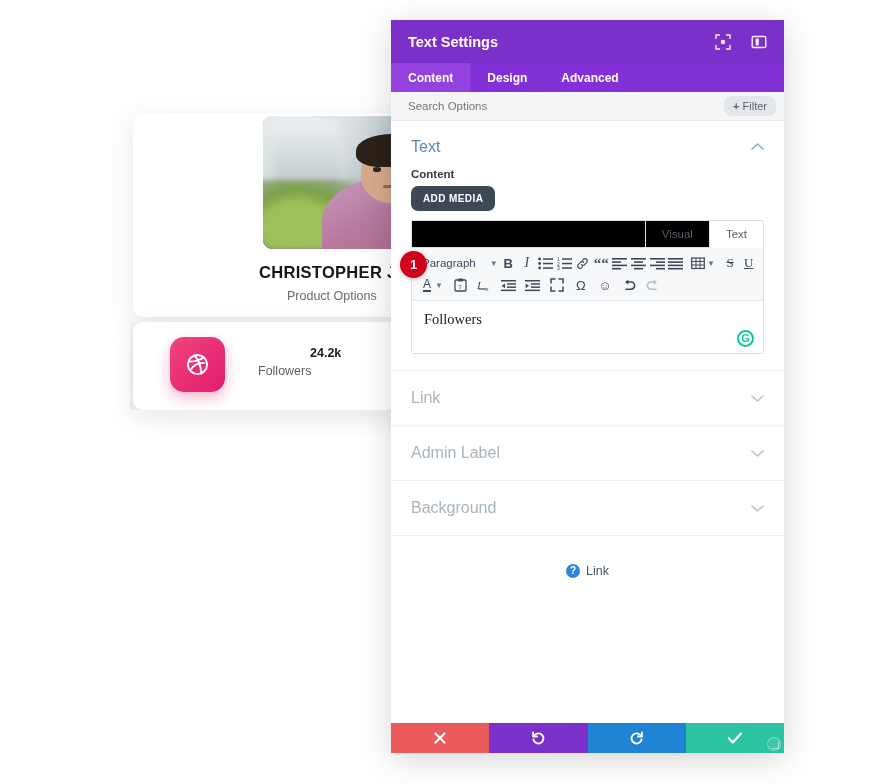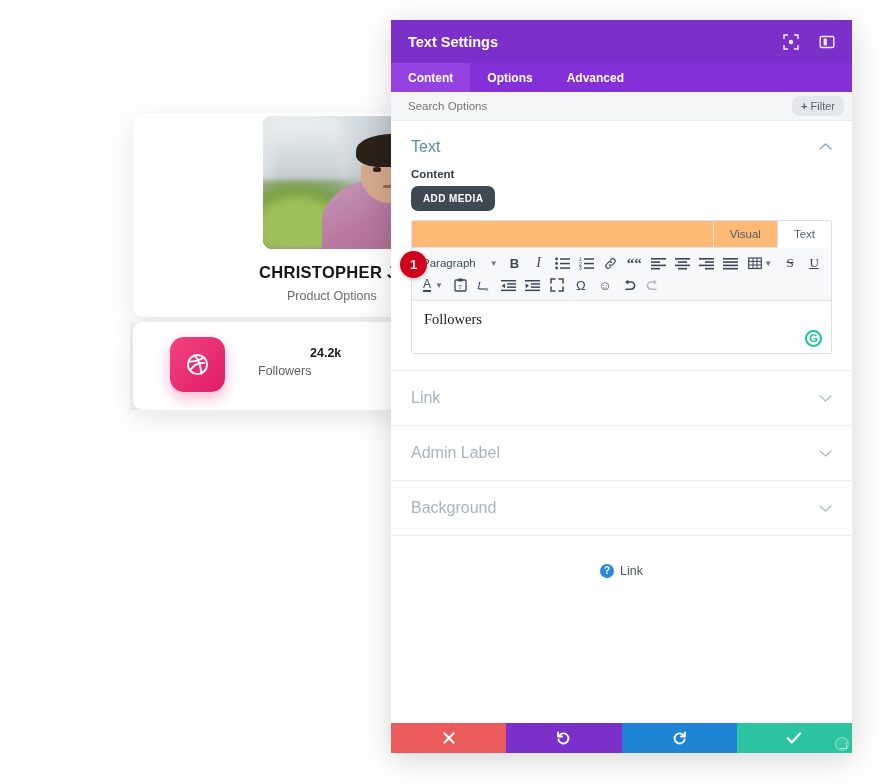--- a/index.html
+++ b/index.html
@@ -89,21 +89,21 @@
     font-size:12.5px; font-weight:bold; color:#1b1b1b;
   }
   .stat-label {
     position:absolute; left:258px; top:364px;
     font-size:12.5px; color:#5f5f5f;
   }
 
   
   .modal {
     position: absolute; left: 391px; top: 20px;
-    width: 461px; height: 733px;
+    width: 393px; height: 733px;
     background: #ffffff;
     box-shadow: 0 6px 30px rgba(0,0,0,0.17);
     display: flex; flex-direction: column;
     overflow: hidden;
   }
   .modal-header {
     height: 43px; background: #7b30ca;
     display: flex; align-items: center; padding: 0 17px;
     flex: 0 0 auto;
   }
@@ -144,21 +144,21 @@
     padding: 0 20px 6px 20px; font-size:11.5px; color:#353b43; font-weight:bold;
   }
   .addmedia-row { padding: 0 20px 9px 20px; }
   .addmedia-btn {
     display:inline-block; background:#3e4955; color:#ffffff;
     font-size:10px; font-weight:bold; letter-spacing:.4px;
     padding:7px 12px; border-radius:7px; cursor:pointer;
   }
 
   .editor-wrap { margin: 0 20px; border:1px solid #dcdfe3; border-radius:2px; background:#fff; }
-  .editor-tabs { display:flex; justify-content:flex-end; background:#fdba74; border-bottom:1px solid #dcdfe3; }
+  .editor-tabs { display:flex; justify-content:flex-end; background:#000000; border-bottom:1px solid #dcdfe3; }
   .etab {
     padding: 7px 16px; font-size:11.5px; color:#555f6b; cursor:pointer;
     border-left:1px solid #dcdfe3;
   }
   .etab.active { background:#ffffff; border-bottom:1px solid #ffffff; margin-bottom:-1px; }
 
   .toolbar { background:#f7f8f9; border-bottom:1px solid #e3e6e9; padding: 4px 6px; }
   .trow { display:flex; align-items:center; gap:2px; min-height:22px; }
   .tbtn {
     width:22px; height:21px; display:flex; align-items:center; justify-content:center;
@@ -282,21 +282,21 @@
           <svg width="16" height="16" viewBox="0 0 16 16" aria-hidden="true">
             <rect x="1.2" y="2.5" width="13.6" height="11" rx="1.3" fill="none" stroke="#ffffff" stroke-width="1.4"></rect>
             <rect x="4.6" y="4.6" width="3.2" height="6.8" fill="#ffffff"></rect>
           </svg>
         </span>
       </div>
     </div>
 
     <div class="tabbar">
       <div class="tab active">Content</div>
-      <div class="tab">Options</div>
+      <div class="tab">Design</div>
       <div class="tab">Advanced</div>
     </div>
 
     <div class="searchbar">
       <input class="search-input" type="text" placeholder="Search Options" style="">
       <div class="filter-btn">
         <span class="plus">+</span><span>Filter</span>
       </div>
     </div>
 

